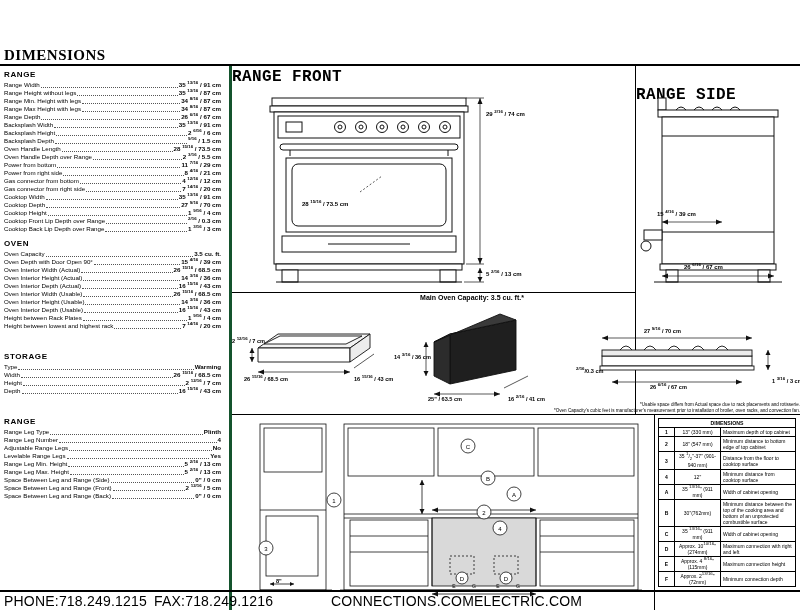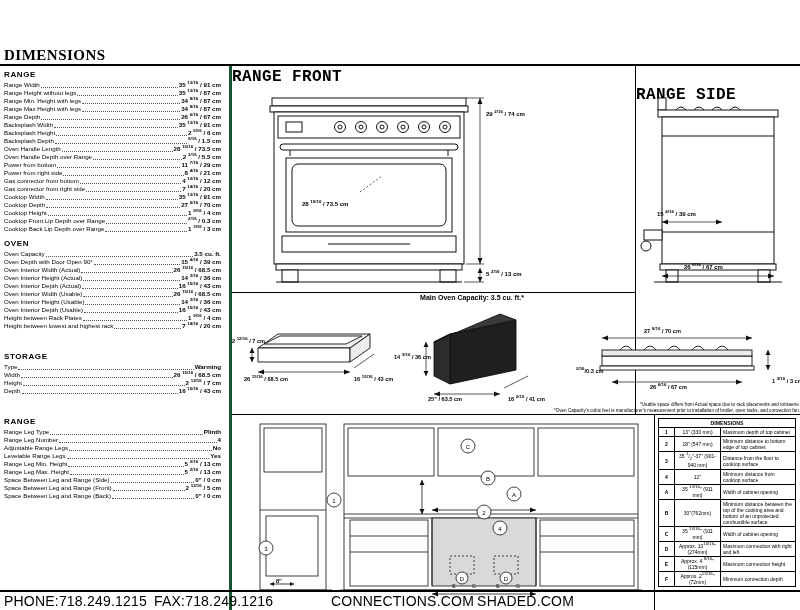--- a/index.html
+++ b/index.html
@@ -665,16 +665,16 @@
       </tbody>
         </table>
     </div>
 
   </div>
 
   <div class="footer">
     <div class="f1">PHONE:718.249.1215</div>
     <div class="f2">FAX:718.249.1216</div>
     <div class="f4">CONNECTIONS.COM</div>
-    <div class="f5">SHADED.COM</div>
+    <div class="f5">ELECTRIC.COM</div>
   </div>
 
 </div>
 
 </body></html>

